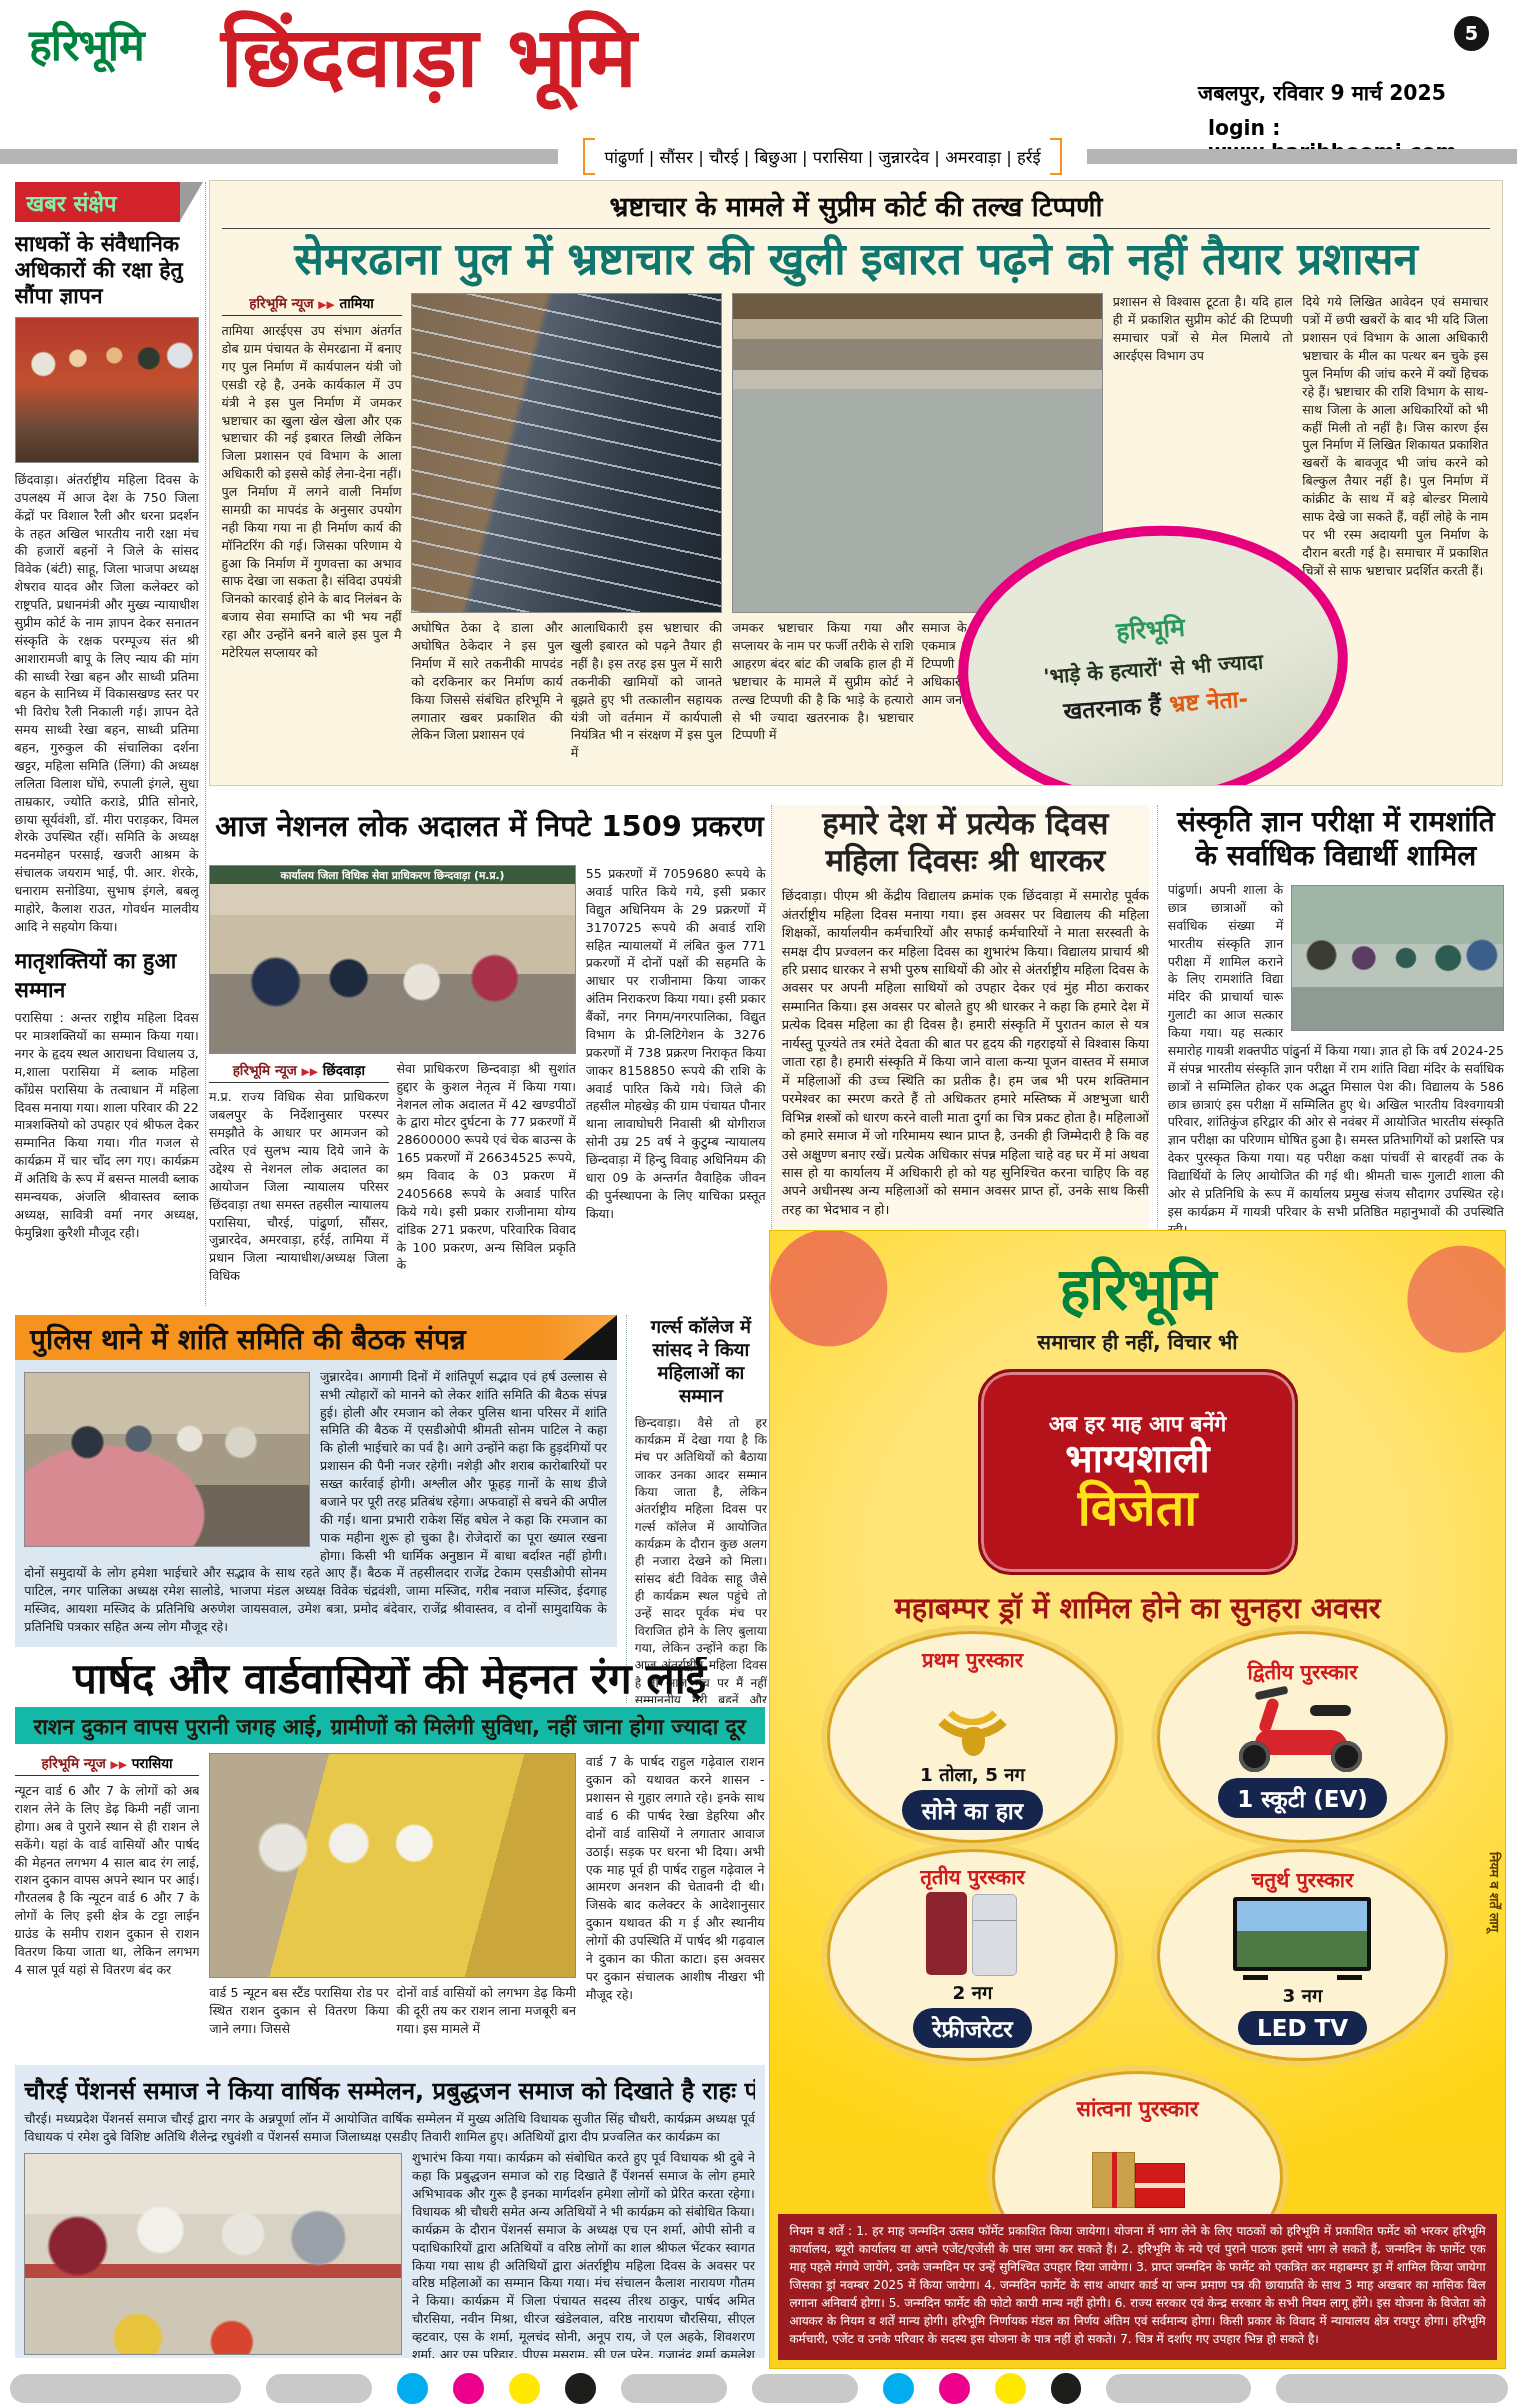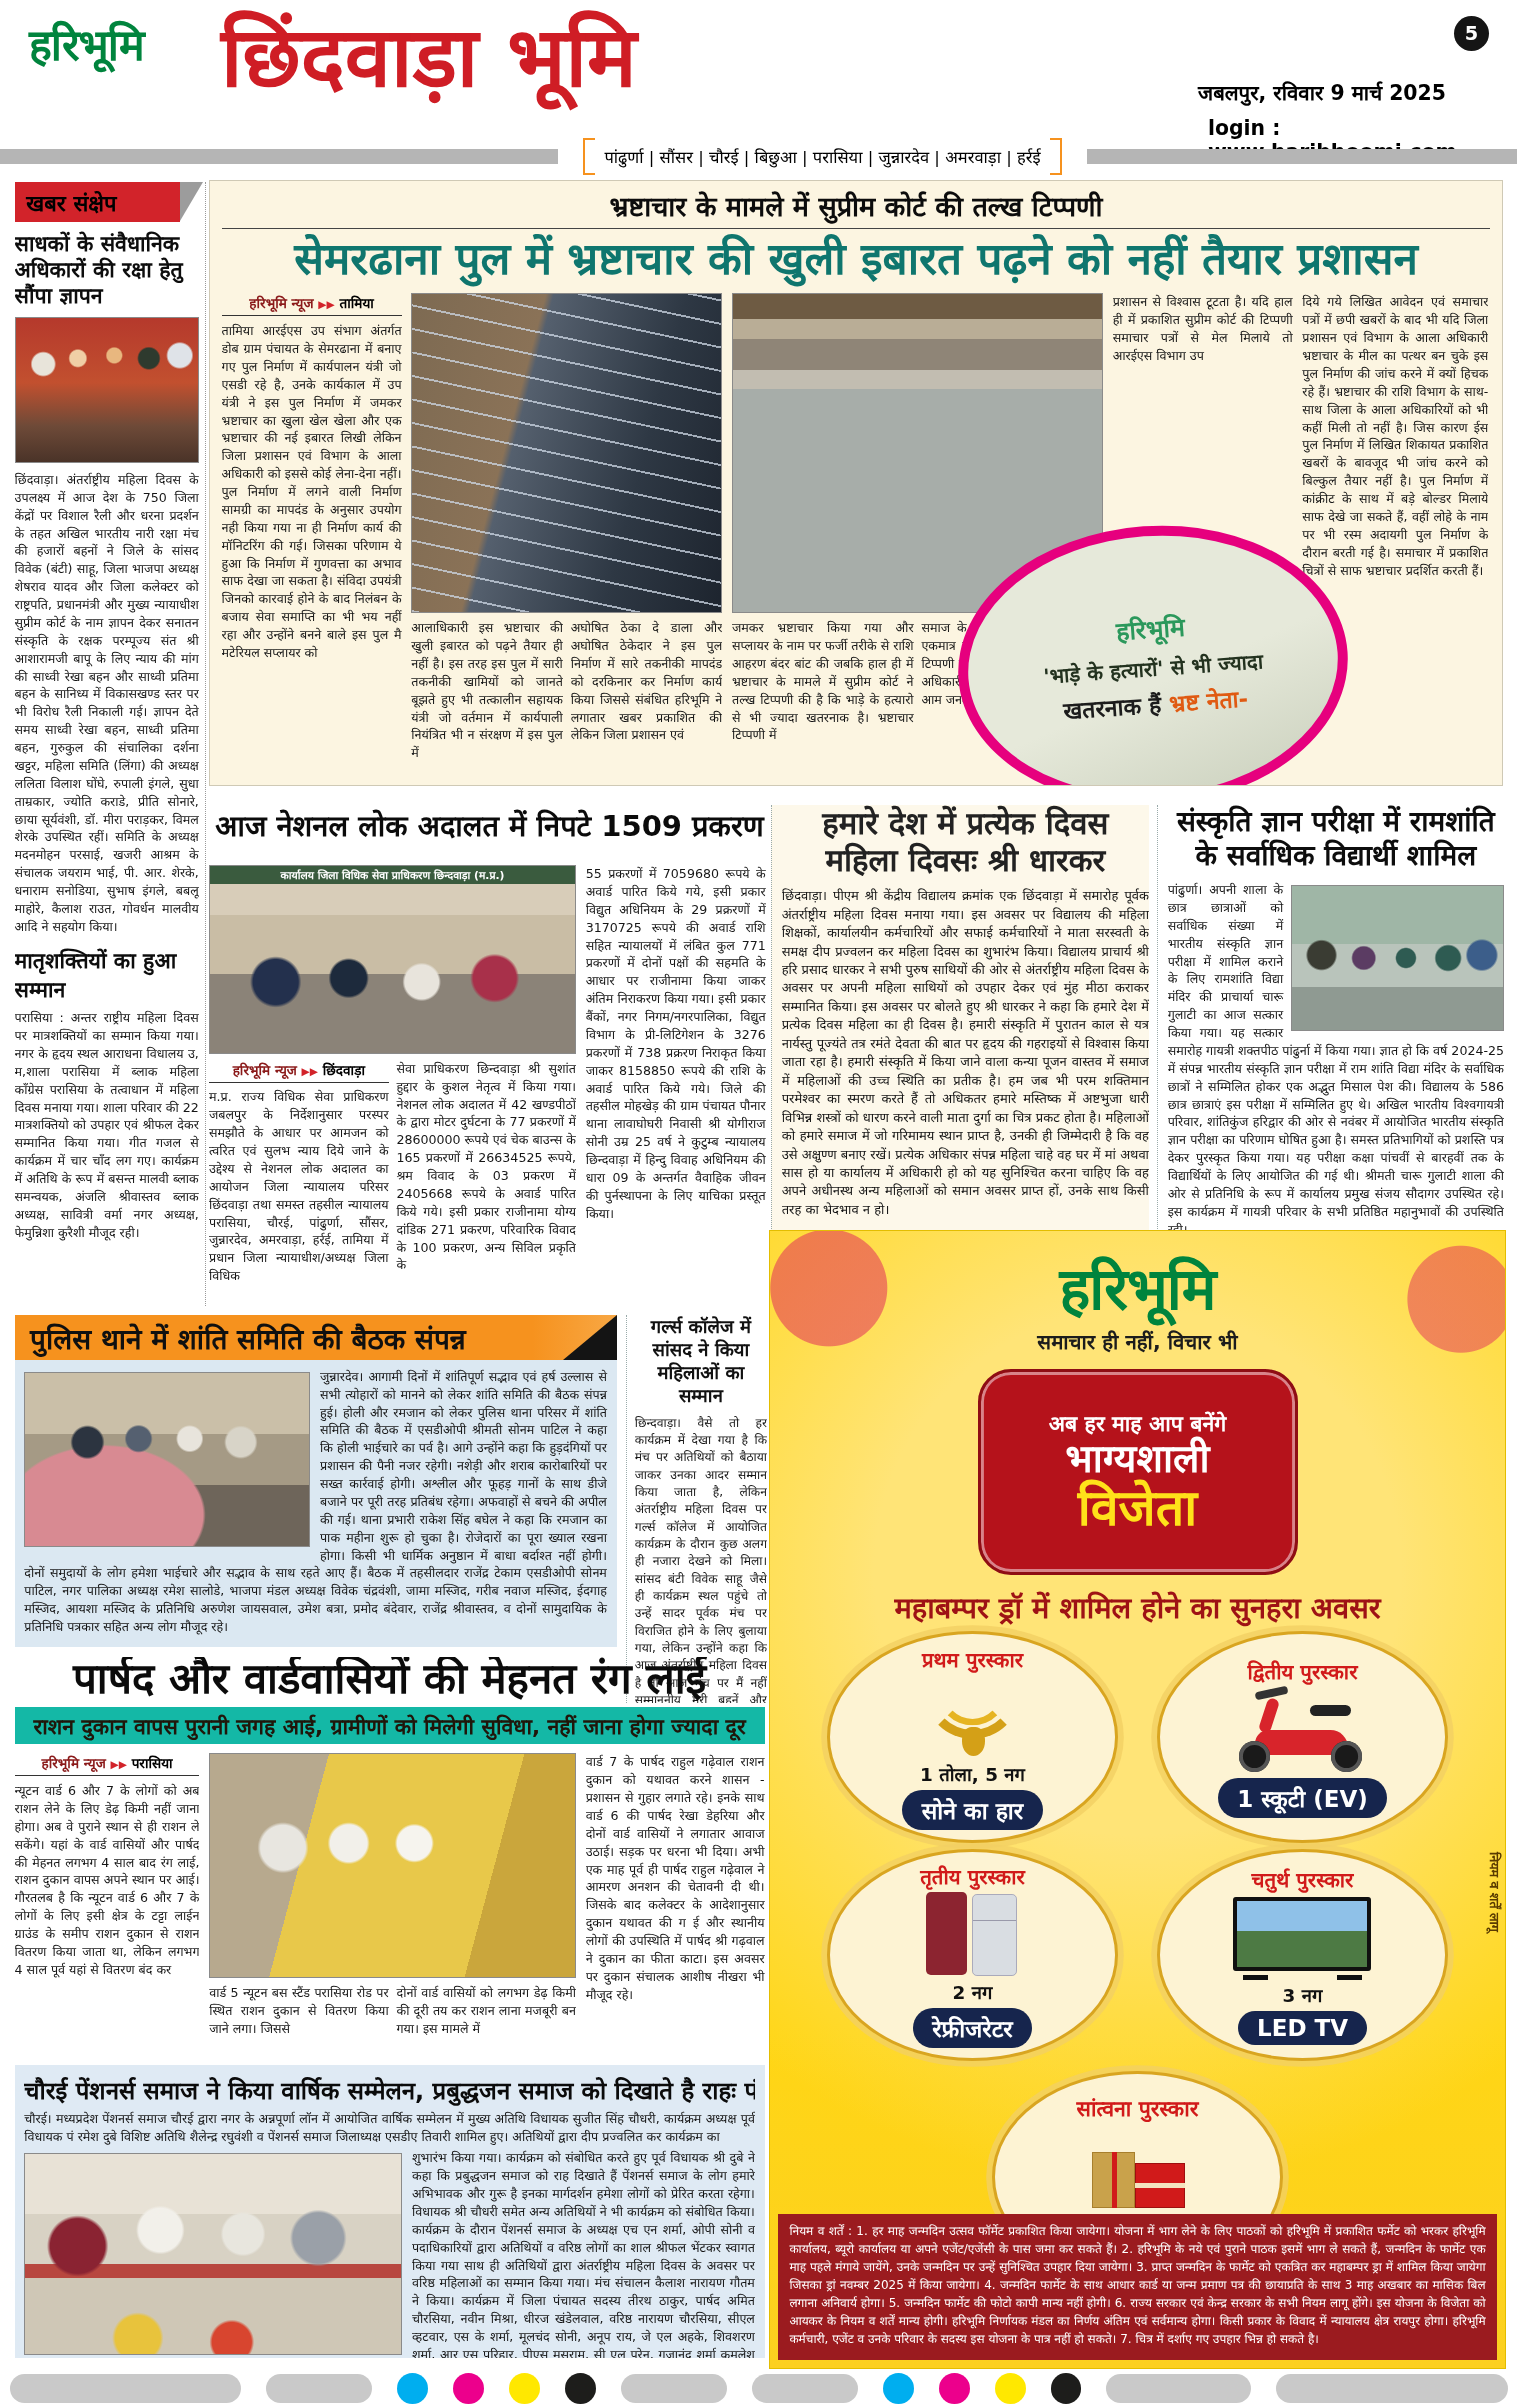--- a/index.html
+++ b/index.html
@@ -19,21 +19,21 @@
   color:#fff; font-size:19.4px; font-weight:700; display:flex; align-items:center; justify-content:center; }
 .locbar { left:0; top:149px; width:1518px; height:14.6px; background:#b5b5b5; }
 .locbox { left:558px; top:134px; width:529px; height:45px; background:#fff; display:flex;
   align-items:center; justify-content:center; gap:9.7px; }
 .locbracket { width:11.6px; height:37px; border:2.9px solid #f6921e; }
 .locbracket.l { border-right:none; } .locbracket.r { border-left:none; }
 .loctext { font-size:16.5px; font-weight:400; color:#000; white-space:nowrap; }
 
 
 .sidebar { left:14.6px; top:182px; width:191px; height:1124px; border-right:1px dotted #9a9a9a; padding-right:5.8px; overflow:hidden; }
-.newstag { position:relative; display:block; background:#d2232a; color:#000000; font-size:22px; font-weight:700;
+.newstag { position:relative; display:block; background:#d2232a; color:#86efac; font-size:22px; font-weight:700;
   padding:4.9px 11.6px; width:165px; }
 .newstag .fold { position:absolute; right:-23px; top:0; width:0; height:0;
   border-top:39px solid #9c9c9c; border-right:23px solid transparent; }
 .sb-h1 { font-size:21.3px; font-weight:700; line-height:1.22; margin:9.7px 0 7.8px; color:#0d0d0d; }
 .sb-photo { height:146px; margin-bottom:7.8px;
   background: radial-gradient(circle at 15% 32%, #e8e4da 0 6%, transparent 7%),
   radial-gradient(circle at 34% 28%, #f0cfa6 0 5%, transparent 6%),
   radial-gradient(circle at 54% 26%, #e8b77f 0 5%, transparent 6%),
   radial-gradient(circle at 73% 28%, #2e3a2e 0 6%, transparent 7%),
   radial-gradient(circle at 90% 26%, #dfe3e8 0 6%, transparent 7%),
@@ -247,22 +247,22 @@
         <div class="credit">
           <span class="cb">हरिभूमि न्यूज</span>
           <span class="ca">▶▶</span>
           <span class="cp">तामिया</span>
         </div>
         <p class="bodytxt">तामिया आरईएस उप संभाग अंतर्गत डोब ग्राम पंचायत के सेमरढाना में बनाए गए पुल निर्माण में कार्यपालन यंत्री जो एसडी रहे है, उनके कार्यकाल में उप यंत्री ने इस पुल निर्माण में जमकर भ्रष्टाचार का खुला खेल खेला और एक भ्रष्टाचार की नई इबारत लिखी लेकिन जिला प्रशासन एवं विभाग के आला अधिकारी को इससे कोई लेना-देना नहीं। पुल निर्माण में लगने वाली निर्माण सामग्री का मापदंड के अनुसार उपयोग नही किया गया ना ही निर्माण कार्य की मॉनिटरिंग की गई। जिसका परिणाम ये हुआ कि निर्माण में गुणवत्ता का अभाव साफ देखा जा सकता है। संविदा उपयंत्री जिनको कारवाई होने के बाद निलंबन के बजाय सेवा समाप्ति का भी भय नहीं रहा और उन्होंने बनने बाले इस पुल मै मटेरियल सप्लायर को</p>
       </div>
       <div class="lcA">
         <div class="ph ph-br1"></div>
         <div class="twocol">
+          <div class="bodytxt">अघोषित ठेका दे डाला और अघोषित ठेकेदार ने इस पुल निर्माण में सारे तकनीकी मापदंड को दरकिनार कर निर्माण कार्य किया जिससे संबंधित हरिभूमि ने लगातार खबर प्रकाशित की लेकिन जिला प्रशासन एवं</div>
           <div class="bodytxt">आलाधिकारी इस भ्रष्टाचार की खुली इबारत को पढ़ने तैयार ही नहीं है। इस तरह इस पुल में सारी तकनीकी खामियों को जानते बूझते हुए भी तत्कालीन सहायक यंत्री जो वर्तमान में कार्यपाली नियंत्रित भी न संरक्षण में इस पुल में</div>
-          <div class="bodytxt">अघोषित ठेका दे डाला और अघोषित ठेकेदार ने इस पुल निर्माण में सारे तकनीकी मापदंड को दरकिनार कर निर्माण कार्य किया जिससे संबंधित हरिभूमि ने लगातार खबर प्रकाशित की लेकिन जिला प्रशासन एवं</div>
         </div>
       </div>
       <div class="lcB">
         <div class="ph ph-br2"></div>
         <div class="twocol">
           <div class="bodytxt">जमकर भ्रष्टाचार किया गया और सप्लायर के नाम पर फर्जी तरीके से राशि आहरण बंदर बांट की जबकि हाल ही में भ्रष्टाचार के मामले में सुप्रीम कोर्ट ने तल्ख टिप्पणी की है कि भाड़े के हत्यारो से भी ज्यादा खतरनाक है। भ्रष्टाचार टिप्पणी में</div>
           <div class="bodytxt">समाज के प्रगति में बाधा डालने वाला एकमात्र कारक है। भ्रष्टाचार इसकी भी टिप्पणी सुप्रीम कोर्ट द्वारा की गई है। जब अधिकारी आर्थिक लूटपाट करने लगे तो आम जनता का शासन एवं</div>
         </div>
       </div>
       <div class="lc4">

